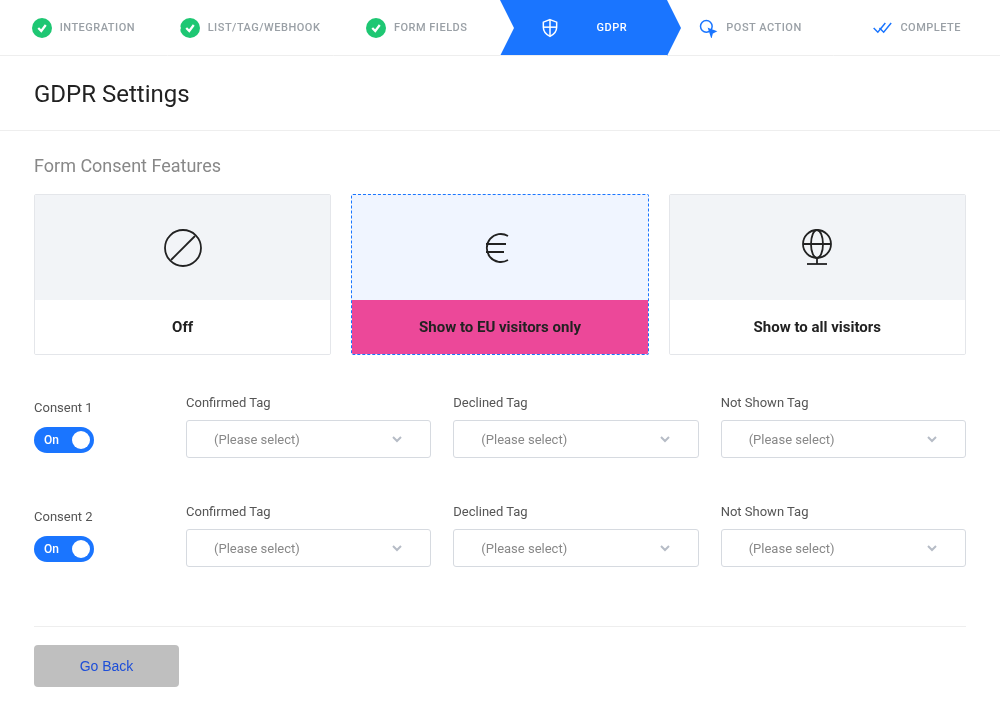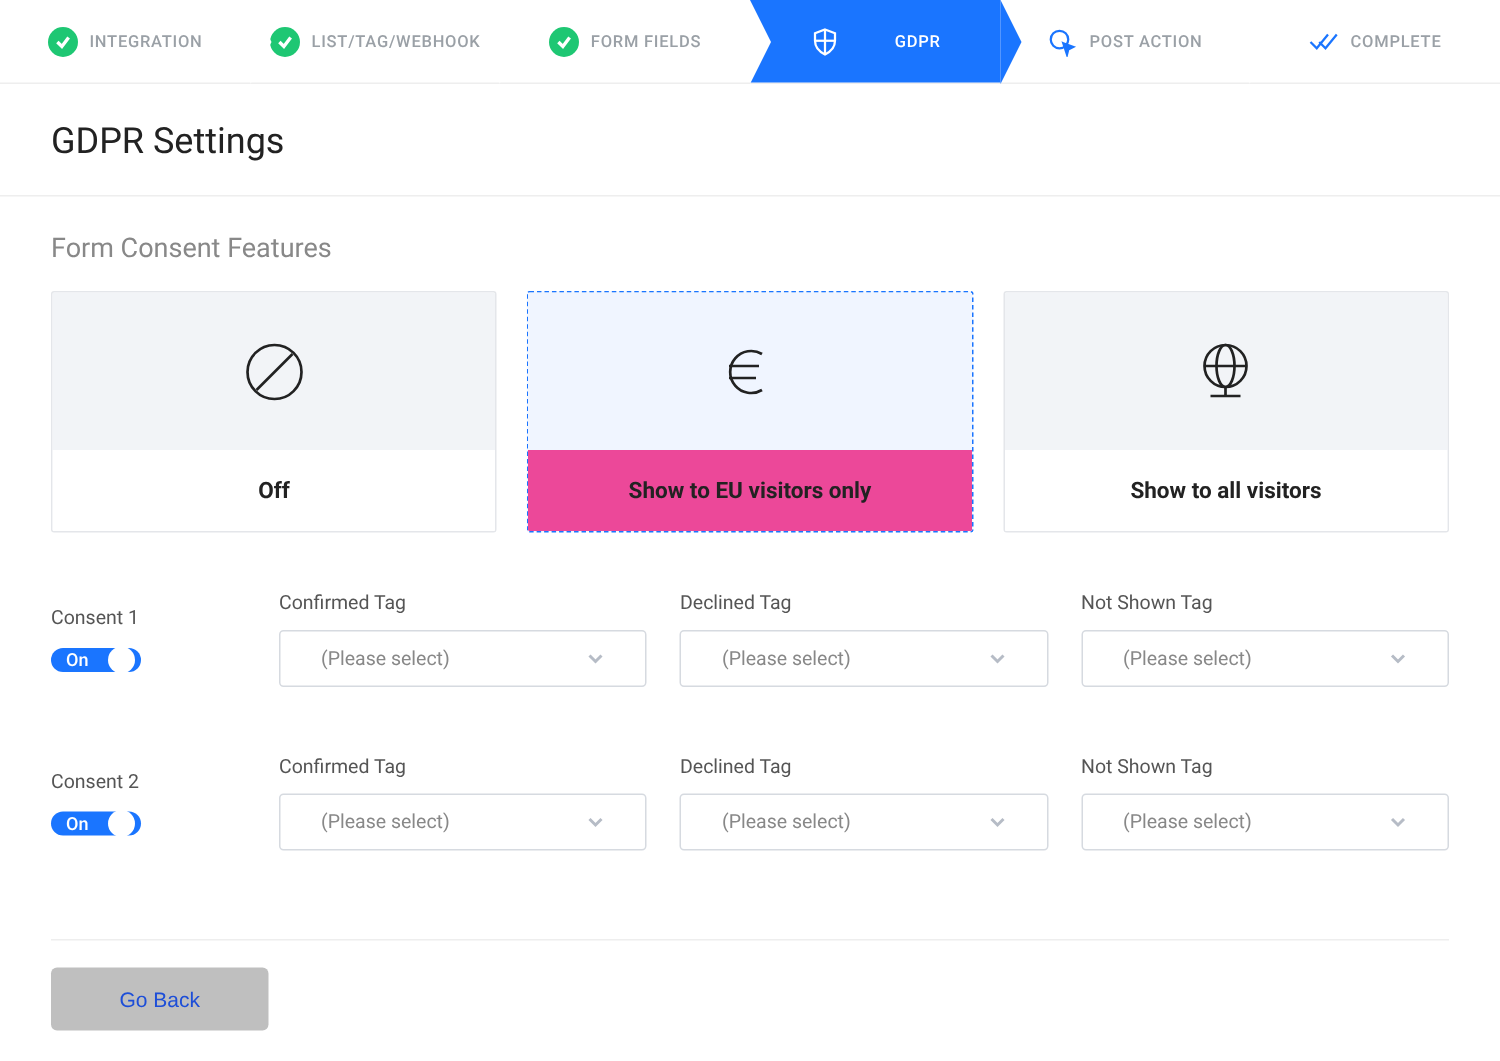--- a/index.html
+++ b/index.html
@@ -28,21 +28,21 @@
 .card.selected{border:1px dashed #1a75ff;background:#f3f7ff;}
 .card-icon{height:105px;background:#f2f4f7;display:flex;align-items:center;justify-content:center;}
 .card.selected .card-icon{background:#f0f5ff;}
 .card-icon svg{width:48px;height:48px;stroke:#222;fill:none;stroke-width:1.8;}
 .card-label{padding:18px 10px;text-align:center;font-size:15px;font-weight:700;color:#222;}
 .card.selected .card-label{background:#ec4899;}
 .card:not(.selected) .card-label{background:#fff;}
 .consent-row{display:flex;gap:22px;margin-bottom:46px;align-items:center;}
 .consent-toggle{width:130px;}
 .consent-title{font-size:13px;color:#555;margin-bottom:12px;}
-.toggle{width:60px;height:16px;background:#1a75ff;border-radius:26px;display:flex;align-items:center;padding:0 5px 0 10px;position:relative;cursor:pointer;}
+.toggle{width:60px;height:26px;background:#1a75ff;border-radius:26px;display:flex;align-items:center;padding:0 5px 0 10px;position:relative;cursor:pointer;}
 .toggle .knob{width:18px;height:18px;border-radius:50%;background:#fff;position:absolute;right:4px;}
 .toggle .state{color:#fff;font-size:12px;font-weight:500;}
 .tag-col{flex:1;}
 .tag-label{font-size:13px;color:#555;margin-bottom:10px;}
 .select{border:1px solid #d6dae0;border-radius:3px;height:38px;display:flex;align-items:center;justify-content:space-between;padding:0 27px;color:#888;font-size:13px;cursor:pointer;}
 .select svg{width:12px;height:12px;stroke:#b6bcc6;fill:none;stroke-width:2;}
 .footer{position:absolute;left:34px;right:34px;bottom:20px;display:flex;justify-content:space-between;border-top:1px solid #eee;padding-top:18px;}
 .btn{width:145px;height:42px;border:none;border-radius:4px;font-size:14px;font-weight:500;cursor:pointer;}
 .btn-back{background:#bfbfbf;color:#1d4ed8;}
 .btn-next{background:#86e2c0;color:#fff;}

